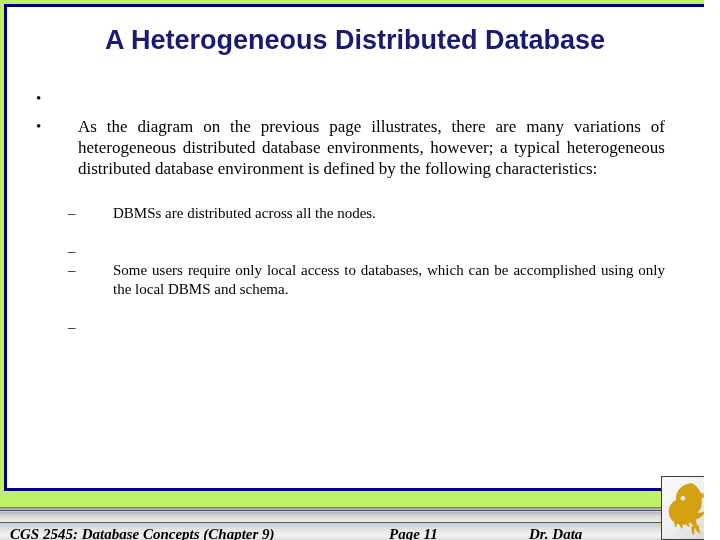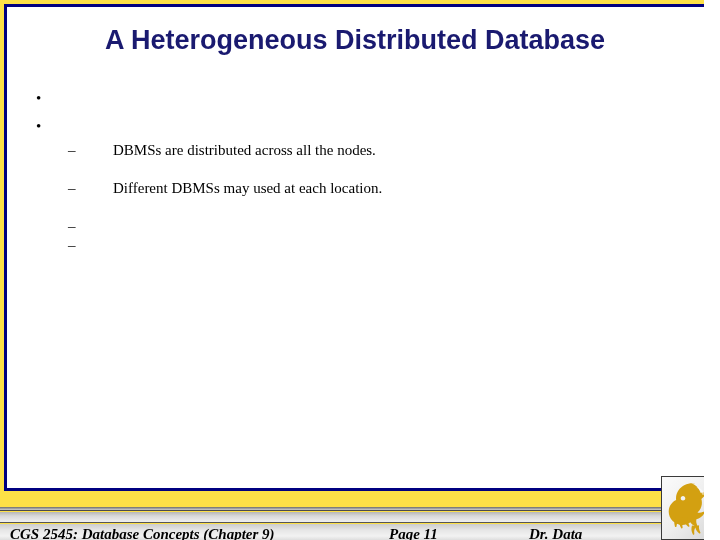--- a/index.html
+++ b/index.html
@@ -5,21 +5,21 @@
   html, body {
     margin: 0;
     padding: 0;
     background: #ffffff;
   }
   #slide {
     position: relative;
     width: 704px;
     height: 540px;
     overflow: hidden;
-    background: #fde047;
+    background: #bef264;
     font-family: "Liberation Serif", "DejaVu Serif", serif;
   }
 
   
   #content-frame {
     position: absolute;
     left: 4px;
     top: 4px;
     width: 710px;
     height: 487px;
@@ -179,40 +179,41 @@
   <div id="body-area">
 
     <div class="bullet-l1">
       <span class="marker">•</span>
     </div>
 
     <div class="spacer-lg"></div>
 
     <div class="bullet-l1">
       <span class="marker">•</span>
+      <span>As the diagram on the previous page illustrates, there are many variations of heterogeneous distributed database environments, however; a typical heterogeneous distributed database environment is defined by the following characteristics:</span>
     </div>
 
     <div class="spacer-md"></div>
 
     <div class="bullet-l2">
       <span class="marker">–</span>
       <span>DBMSs are distributed across all the nodes.</span>
     </div>
 
     <div class="spacer-sm"></div>
 
     <div class="bullet-l2">
       <span class="marker">–</span>
-      <span>Different DBMSs may used at each location.</span>
     </div>
 
     <div class="spacer-sm"></div>
 
     <div class="bullet-l2">
       <span class="marker">–</span>
+      <span>Some users require only local access to databases, which can be accomplished using only the local DBMS and schema.</span>
     </div>
 
     <div class="spacer-sm"></div>
 
     <div class="bullet-l2">
       <span class="marker">–</span>
     </div>
 
   </div>
 

